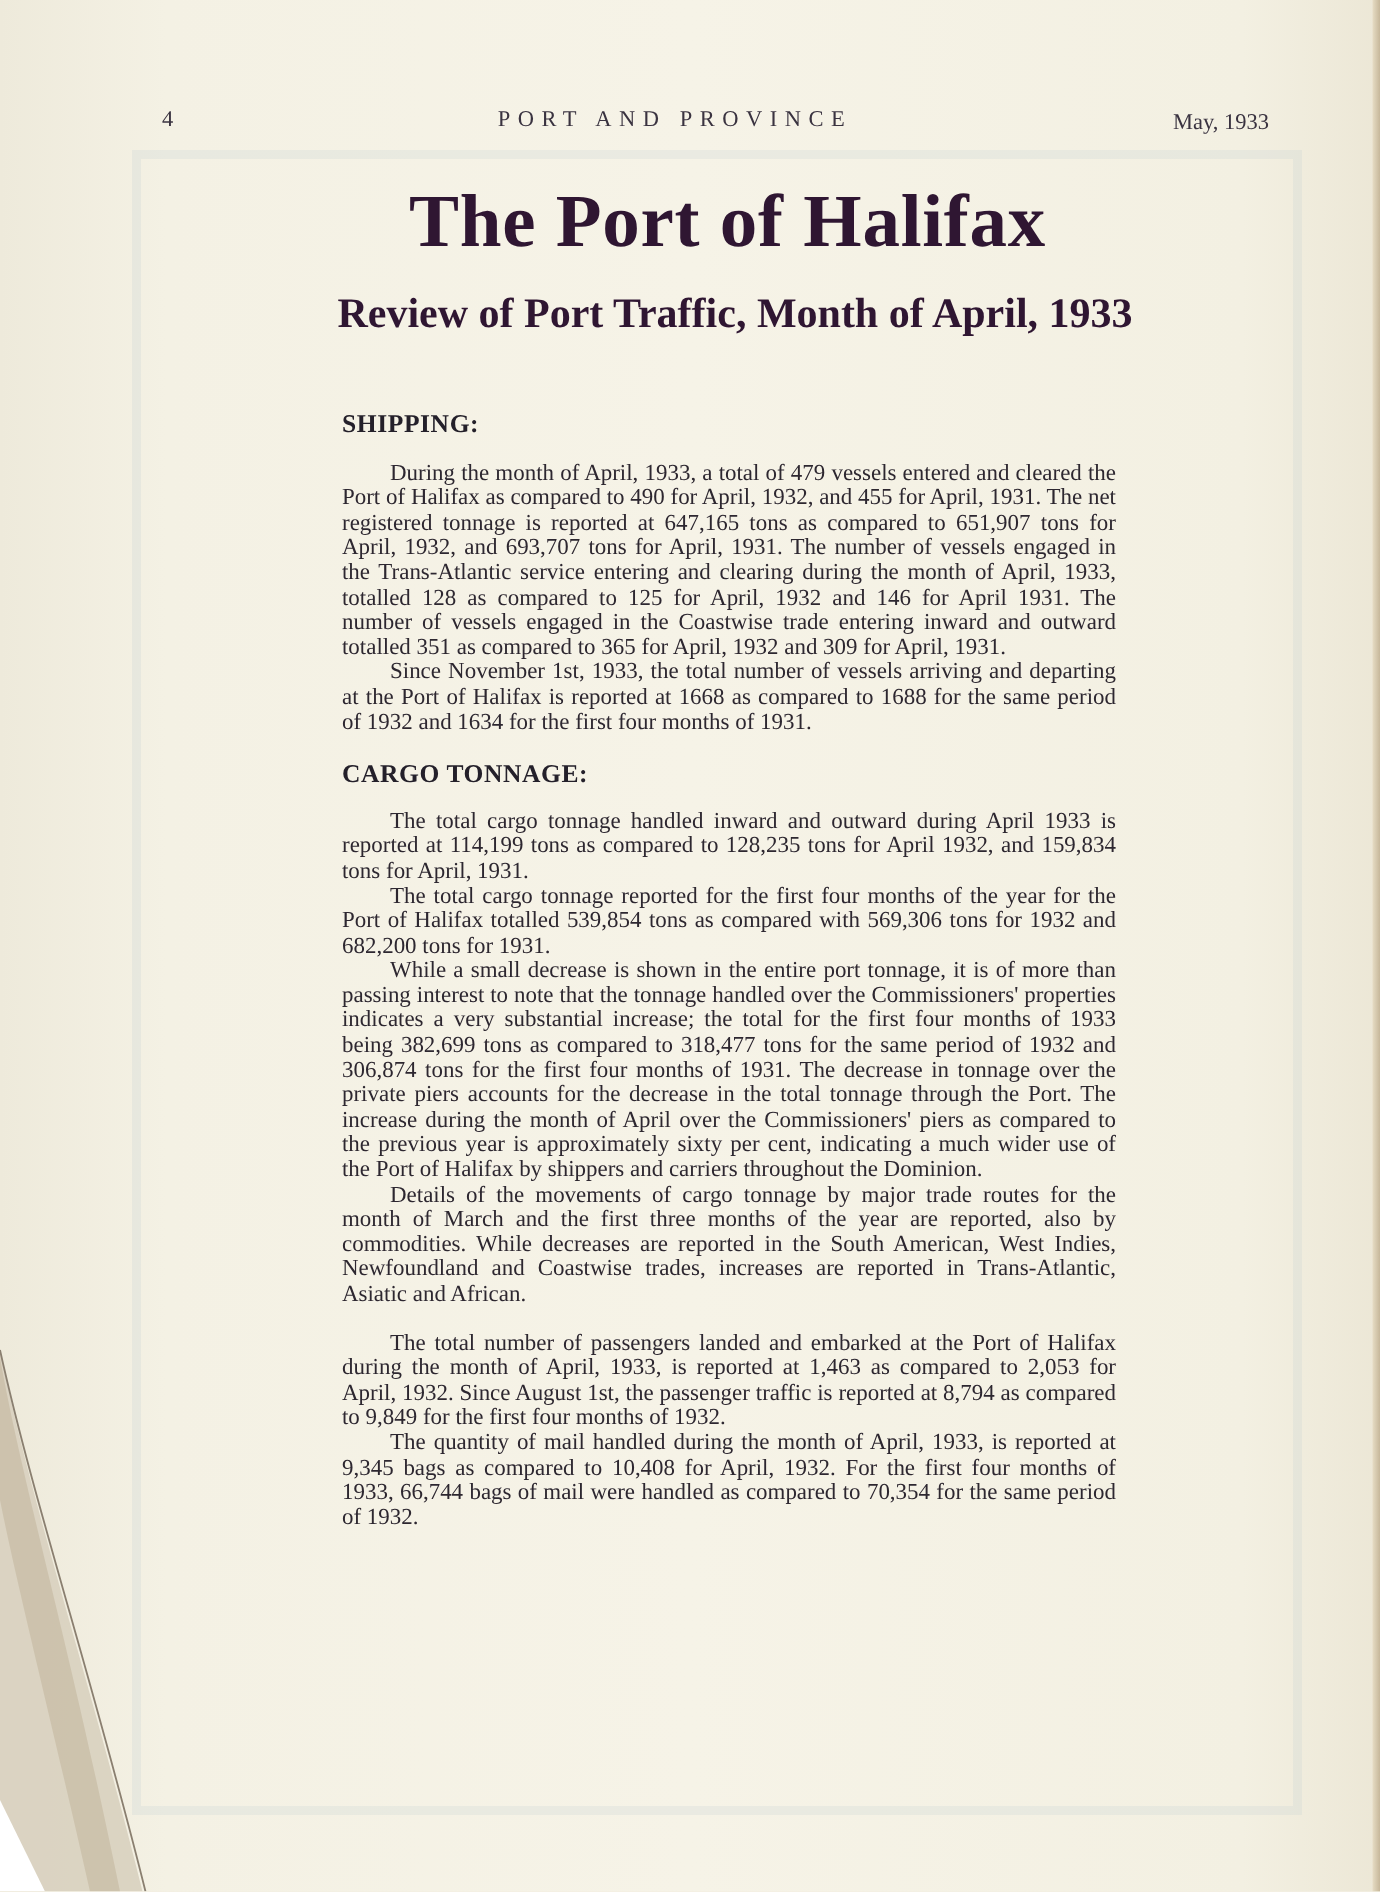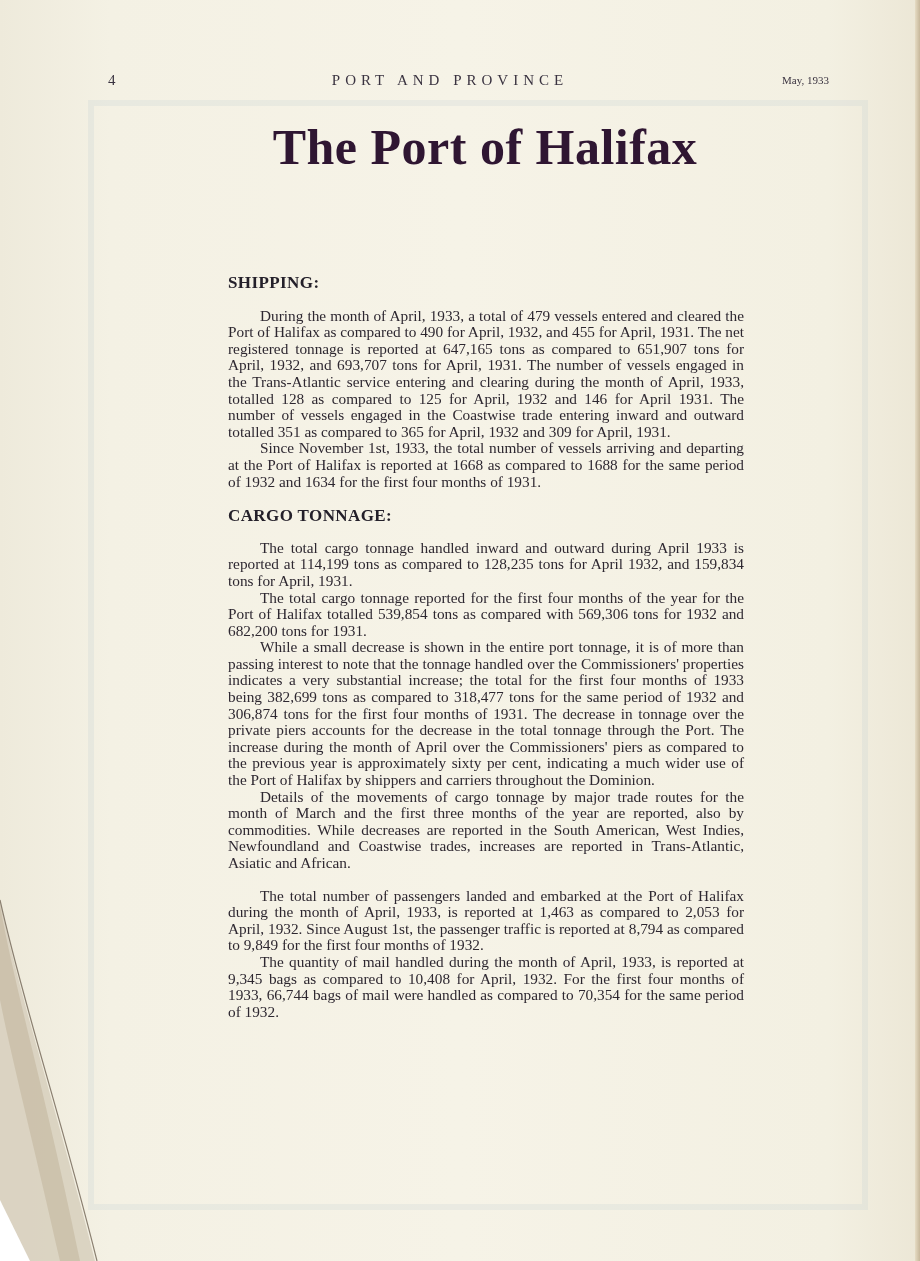--- a/index.html
+++ b/index.html
@@ -60,21 +60,21 @@
       left: 0; width: 900px;
       text-align: center;
       letter-spacing: 5px;
       top: 0;
       font-size: 15px;
     }
     .issue-date {
       position: absolute;
       left: 782px;
       top: 2px;
-      font-size: 11px;
+      font-size: 15px;
     }
     .title {
       position: absolute;
       top: 118px;
       left: 0; width: 970px;
       text-align: center;
       font-size: 50px;
       font-weight: bold;
       color: #2f1632;
       letter-spacing: 0.5px;
@@ -130,20 +130,21 @@
     <path d="M0,1200 L0,1261 L30,1261 Z" fill="#ffffff"></path>
   </svg>
 
   <div class="running-head">
     <span class="page-number">4</span>
     <span class="journal-name">PORT AND PROVINCE</span>
     <span class="issue-date">May, 1933</span>
   </div>
 
   <h1 class="title" style="margin:0;">The Port of Halifax</h1>
+  <h2 class="subtitle" style="margin:0;">Review of Port Traffic, Month of April, 1933</h2>
 
   <div class="content">
     <section class="sec-shipping">
       <h3 class="section-heading">SHIPPING:</h3>
       <p class="para">During the month of April, 1933, a total of 479 vessels entered and cleared the Port of Halifax as compared to 490 for April, 1932, and 455 for April, 1931. The net registered tonnage is reported at 647,165 tons as compared to 651,907 tons for April, 1932, and 693,707 tons for April, 1931. The number of vessels engaged in the Trans-Atlantic service entering and clearing during the month of April, 1933, totalled 128 as compared to 125 for April, 1932 and 146 for April 1931. The number of vessels engaged in the Coastwise trade entering inward and outward totalled 351 as compared to 365 for April, 1932 and 309 for April, 1931.</p>
       <p class="para">Since November 1st, 1933, the total number of vessels arriving and departing at the Port of Halifax is reported at 1668 as compared to 1688 for the same period of 1932 and 1634 for the first four months of 1931.</p>
     </section>
 
     <section class="sec-cargo">
       <h3 class="section-heading">CARGO TONNAGE:</h3>

